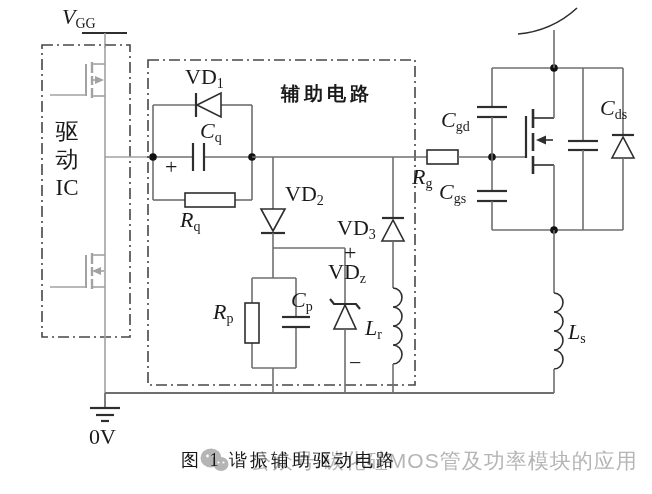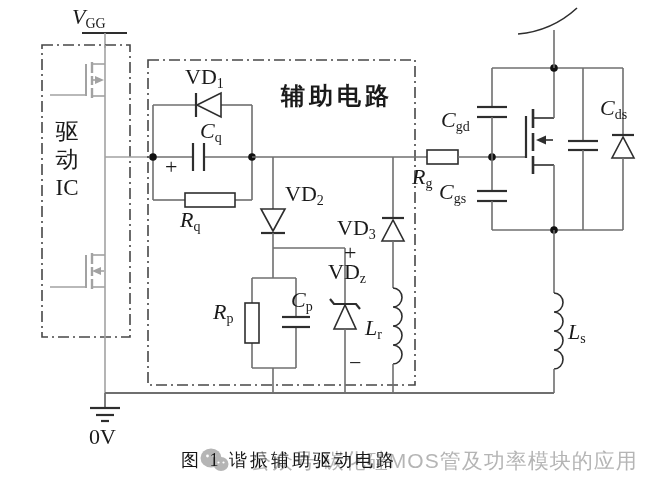--- a/index.html
+++ b/index.html
@@ -4,21 +4,21 @@
 <style>
   html,body{margin:0;padding:0;background:#ffffff;}
   body{width:652px;height:494px;position:relative;overflow:hidden;
        font-family:"Liberation Serif", serif;}
   #circuit{position:absolute;left:0;top:0;z-index:1;}
   .lbl{position:absolute;white-space:nowrap;line-height:1;color:#1a1a1a;z-index:3;
        font-family:"Liberation Serif", serif;}
   .lbl .b{font-size:22px;}
   .lbl sub{font-size:14px;line-height:1;}
   .it{font-style:italic;}
-  .cjk{font-size:24px;}
+  .cjk{font-size:19px;}
   .aux-title{font-weight:700;letter-spacing:4px;}
   .ic-label{position:absolute;left:47px;top:118px;width:40px;text-align:center;
             font-size:23px;line-height:28px;color:#1a1a1a;z-index:3;}
   .ic-label span{display:block;}
   .sign{font-size:22px;}
   #caption{position:absolute;left:181px;top:448px;font-size:18px;letter-spacing:3px;
            color:#151515;z-index:4;}
   #watermark{position:absolute;left:200px;top:447px;display:flex;
              gap:21px;z-index:2;}
   #watermark .wm-text{font-family:"Liberation Sans", sans-serif;font-size:21px;
@@ -206,21 +206,21 @@
     <path fill="none" stroke="#2e2e2e" stroke-width="1.6" d="M518 34 Q552 31 577 8"></path>
   </g>
 
   <g>
     <line x1="554" y1="230" x2="554" y2="293" stroke="#6f6f6f" stroke-width="1.6"></line>
     <path fill="none" stroke="#2e2e2e" stroke-width="1.6" d="M554 293 A9 9.5 0 0 1 554 312 A9 9.5 0 0 1 554 331 A9 9.5 0 0 1 554 350 A9 9.5 0 0 1 554 369"></path>
     <line x1="554" y1="369" x2="554" y2="393" stroke="#6f6f6f" stroke-width="1.6"></line>
   </g>
 </svg>
 
-<span class="lbl" style="left:72px;top:6px"><span class="b it">V</span><sub>GG</sub></span>
+<span class="lbl" style="left:62px;top:6px"><span class="b it">V</span><sub>GG</sub></span>
 
 <div class="ic-label">
   <span>驱</span>
   <span>动</span>
   <span>IC</span>
 </div>
 
 <span class="lbl cjk aux-title" style="left:281px;top:84px">辅助电路</span>
 
 <span class="lbl" style="left:185px;top:66px"><span class="b">VD</span><sub>1</sub></span>

